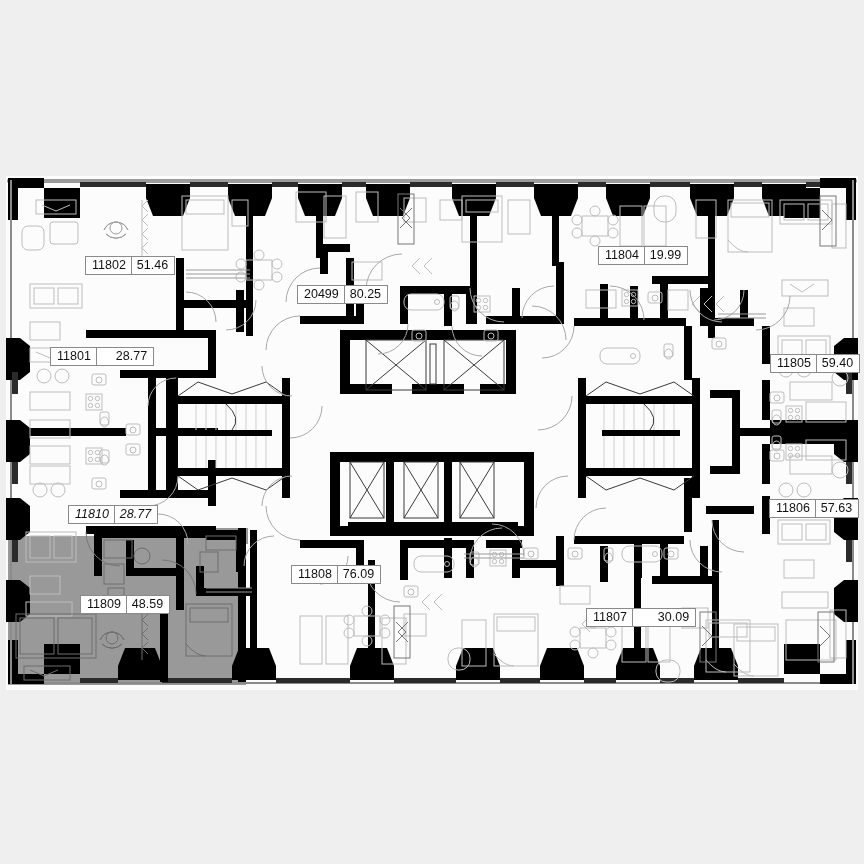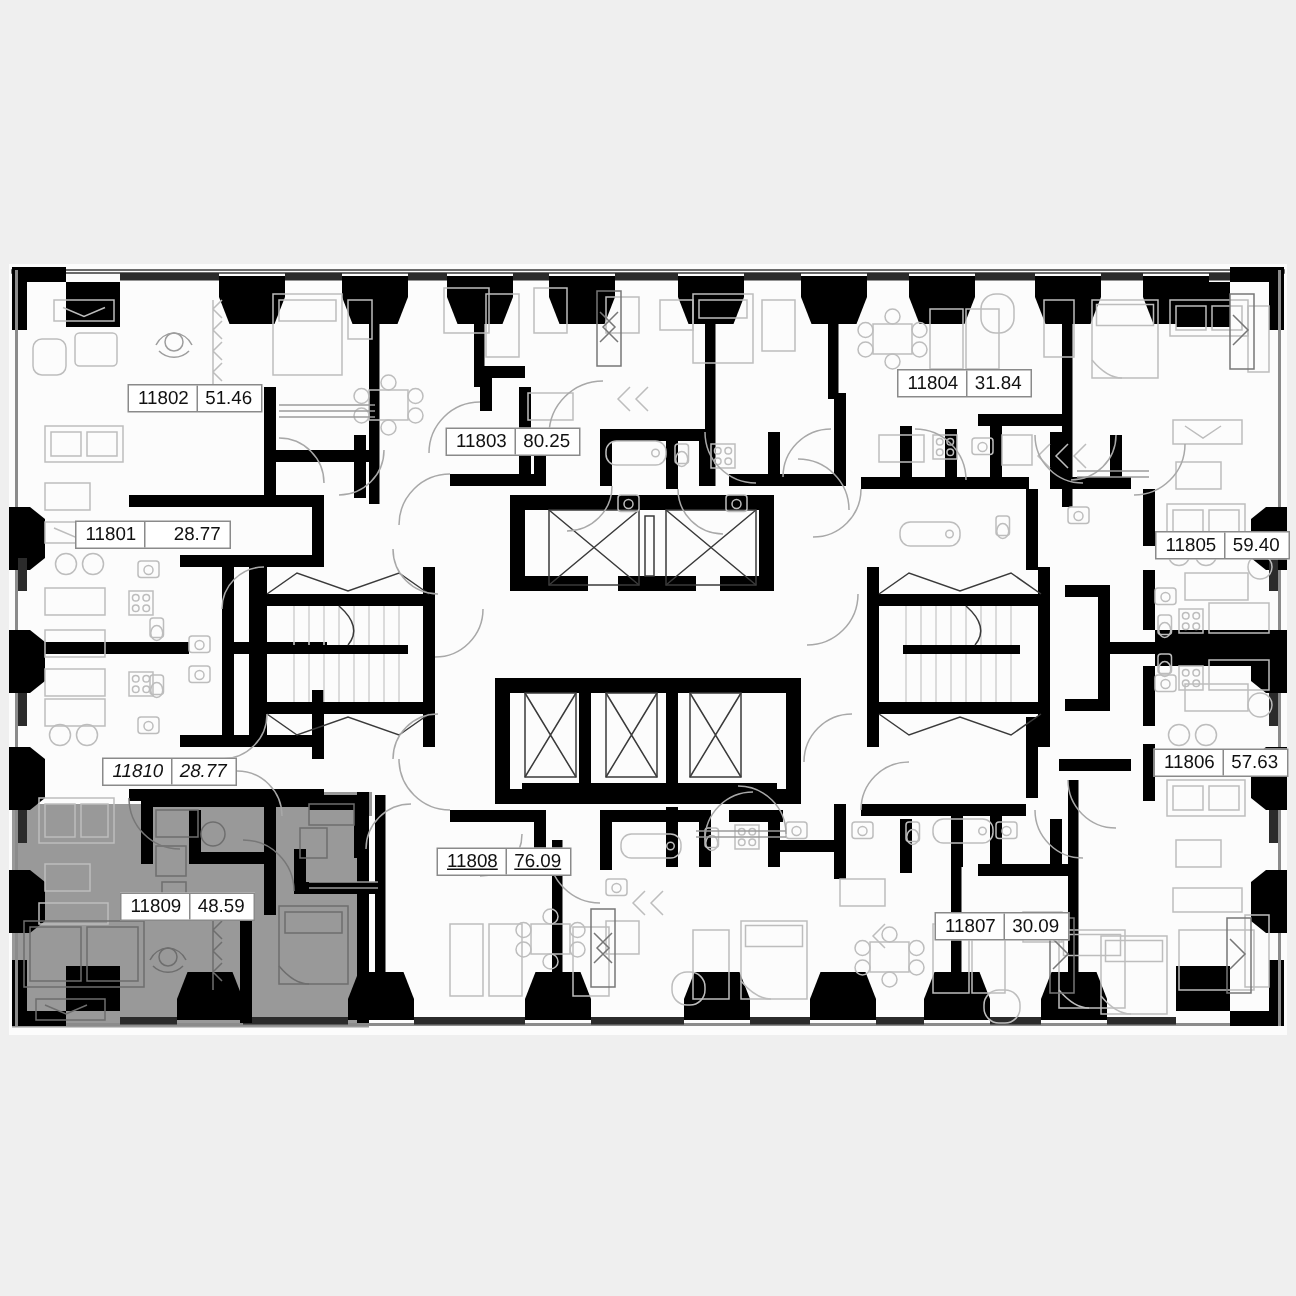--- a/index.html
+++ b/index.html
@@ -592,40 +592,40 @@
 
   <div class="unit-chip" style="left:50px;top:347px;gap:14px;">
     <span class="num">11801</span>
     <span class="area">28.77</span>
   </div>
   <div class="unit-chip" style="left:85px;top:256px;">
     <span class="num">11802</span>
     <span class="area">51.46</span>
   </div>
   <div class="unit-chip" style="left:297px;top:285px;">
-    <span class="num">11803</span>
+    <span class="num">20499</span>
     <span class="area">80.25</span>
   </div>
   <div class="unit-chip" style="left:598px;top:246px;">
     <span class="num">11804</span>
-    <span class="area">31.84</span>
+    <span class="area">19.99</span>
   </div>
   <div class="unit-chip" style="left:770px;top:354px;justify-content:space-between;">
     <span class="num">11805</span>
     <span class="area">59.40</span>
   </div>
   <div class="unit-chip" style="left:769px;top:499px;text-align:center;">
     <span class="num">11806</span>
     <span class="area">57.63</span>
   </div>
-  <div class="unit-chip" style="left:623px;top:608px;">
+  <div class="unit-chip" style="left:586px;top:608px;gap:20px;">
     <span class="num">11807</span>
     <span class="area">30.09</span>
   </div>
-  <div class="unit-chip" style="left:291px;top:565px;text-decoration:underline;">
+  <div class="unit-chip" style="left:291px;top:565px;">
     <span class="num">11808</span>
     <span class="area">76.09</span>
   </div>
   <div class="unit-chip" style="left:80px;top:595px;align-items:center;">
     <span class="num">11809</span>
     <span class="area">48.59</span>
   </div>
   <div class="unit-chip" style="left:68px;top:505px;font-style:italic;">
     <span class="num">11810</span>
     <span class="area">28.77</span>

